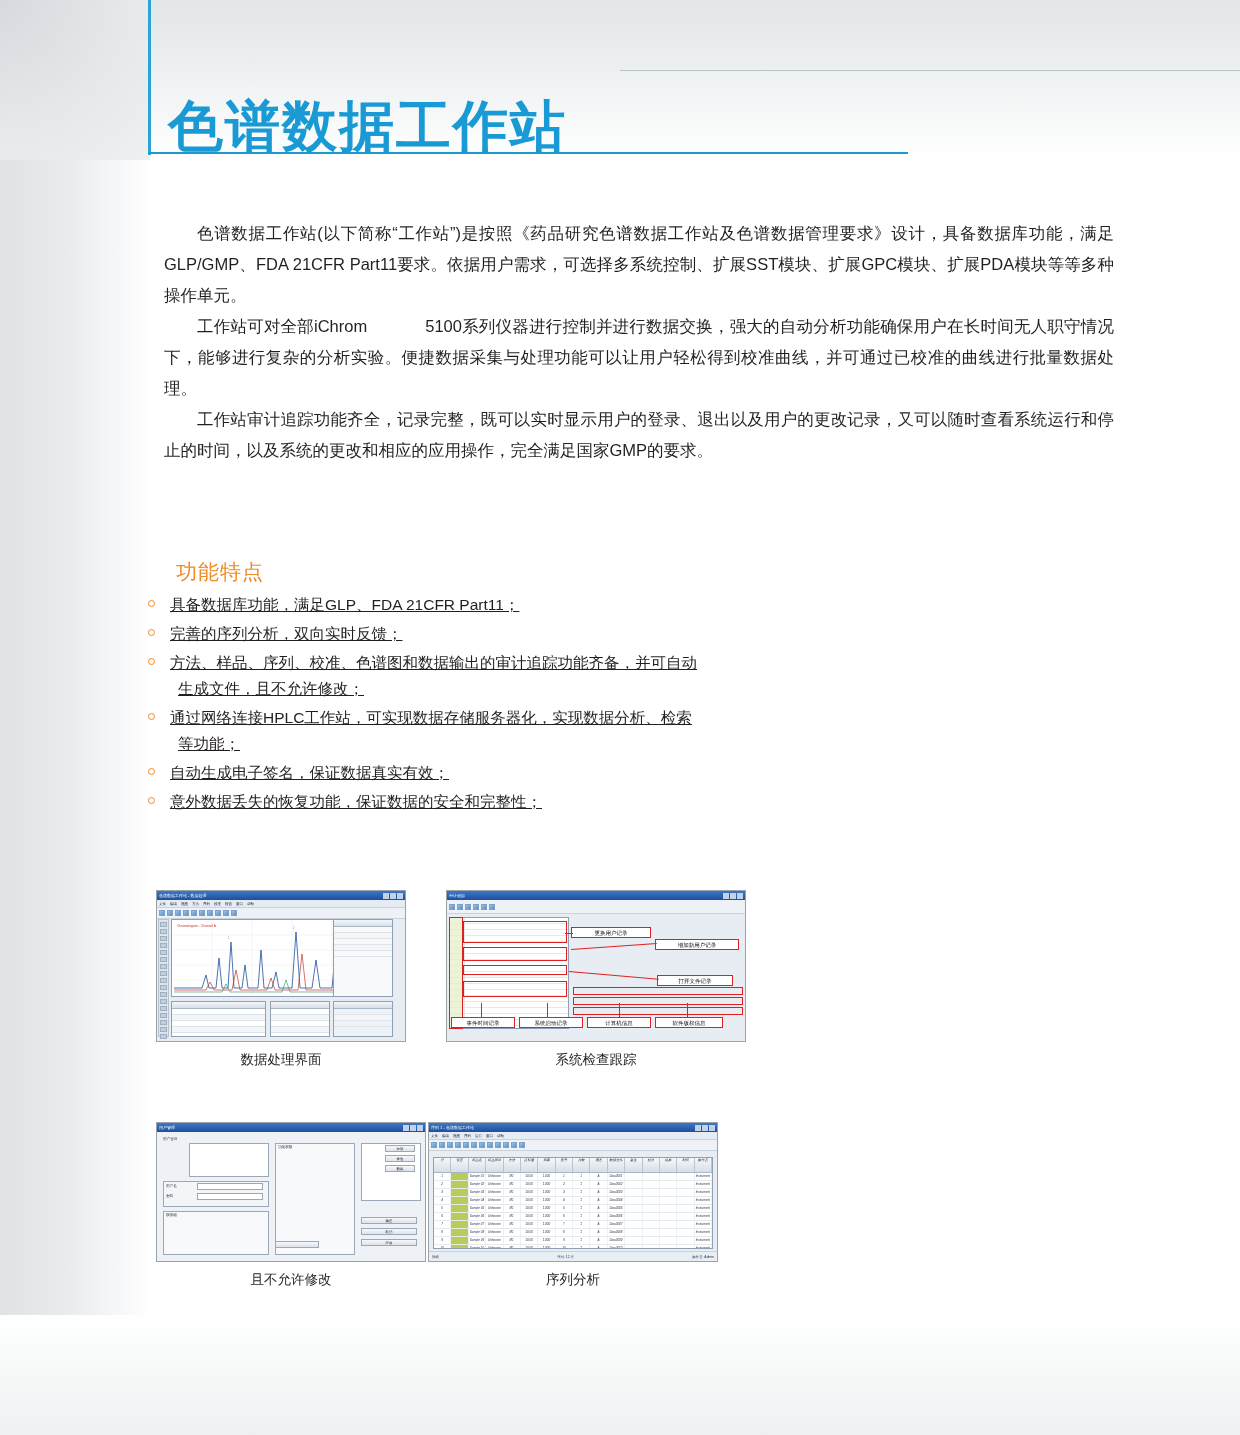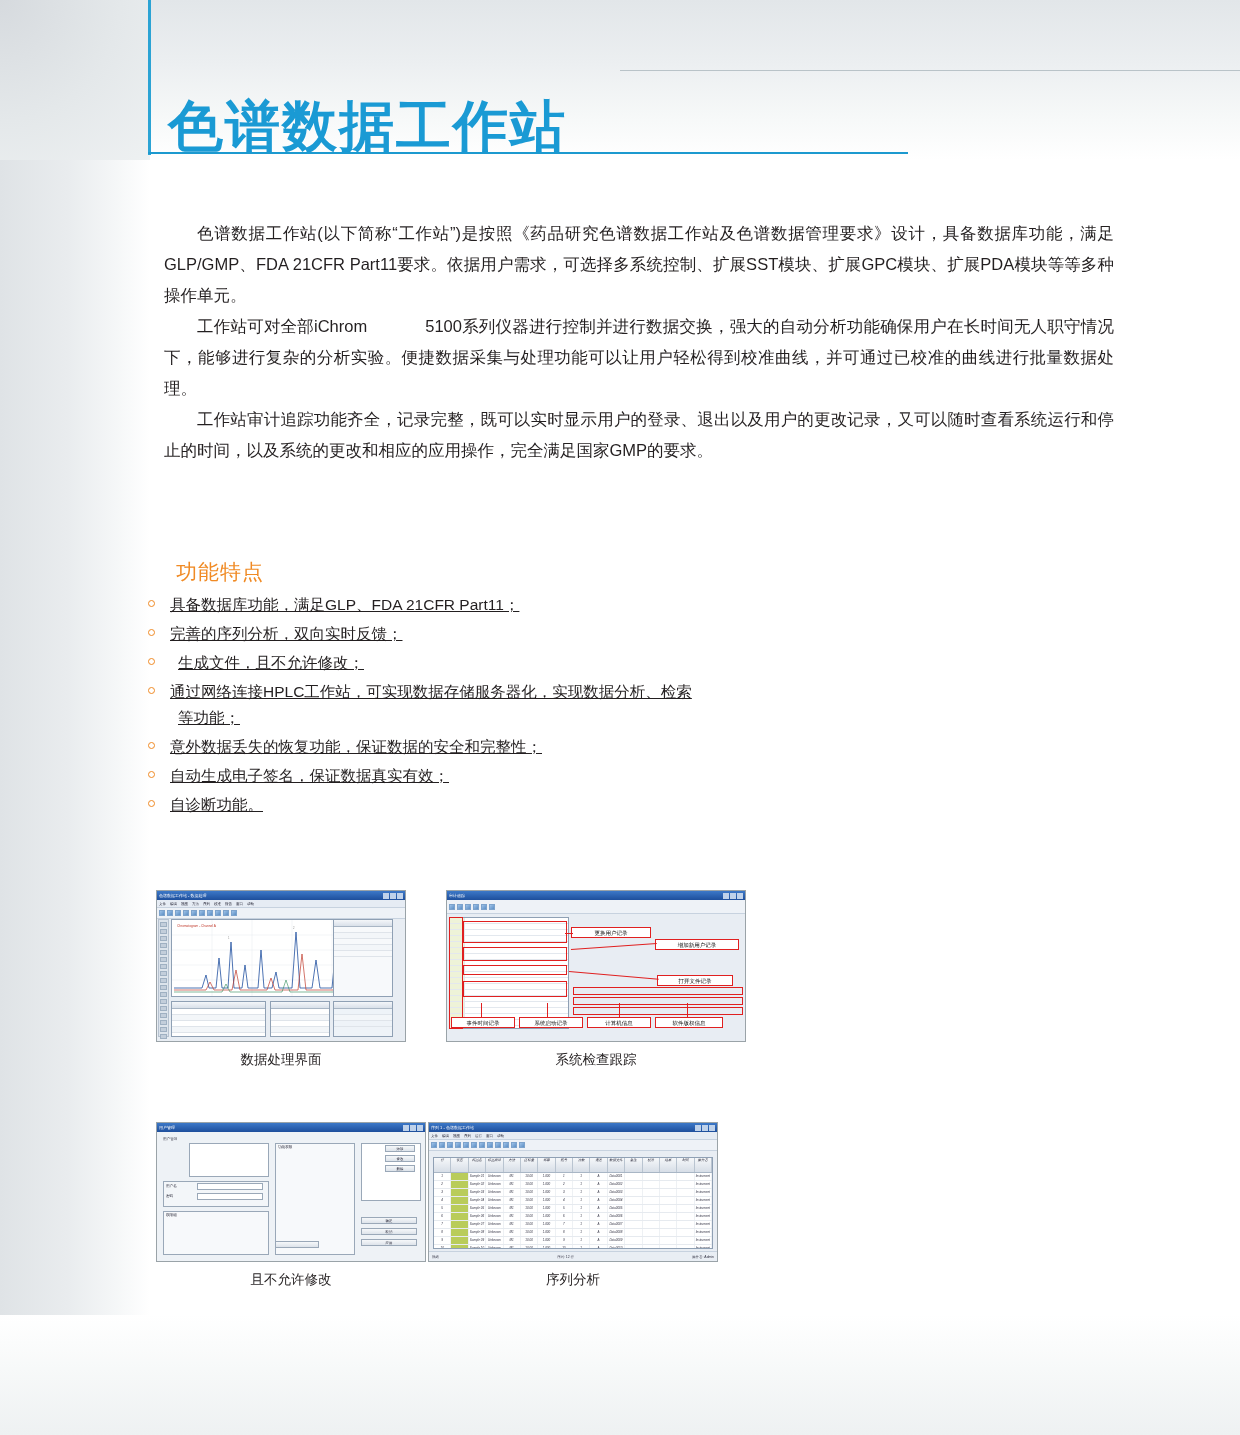--- a/index.html
+++ b/index.html
@@ -415,38 +415,35 @@
   <li>
     <span class="bullet"></span>
     <span>具备数据库功能，满足GLP、FDA 21CFR Part11；</span>
   </li>
   <li>
     <span class="bullet"></span>
     <span>完善的序列分析，双向实时反馈；</span>
   </li>
   <li>
     <span class="bullet"></span>
+    <span>方法、样品、序列、校准、色谱图和数据输出的审计追踪功能齐备，并可自动</span>
     <span class="line2">生成文件，且不允许修改；</span>
   </li>
   <li>
     <span class="bullet"></span>
     <span>通过网络连接HPLC工作站，可实现数据存储服务器化，实现数据分析、检索</span>
     <span class="line2">等功能；</span>
   </li>
   <li>
     <span class="bullet"></span>
-    <span>意外数据丢失的恢复功能，保证数据的安全和完整性；</span>
-  </li>
-  <li>
-    <span class="bullet"></span>
     <span>自动生成电子签名，保证数据真实有效；</span>
   </li>
   <li>
     <span class="bullet"></span>
-    <span>自诊断功能。</span>
+    <span>意外数据丢失的恢复功能，保证数据的安全和完整性；</span>
   </li>
 </ul>
 
 <div class="figures">
 
   <div class="fig" id="fig-data">
     <div class="shot">
       <div class="win-title">
         <span class="t">色谱数据工作站 - 数据处理</span>
         <span class="btns">

